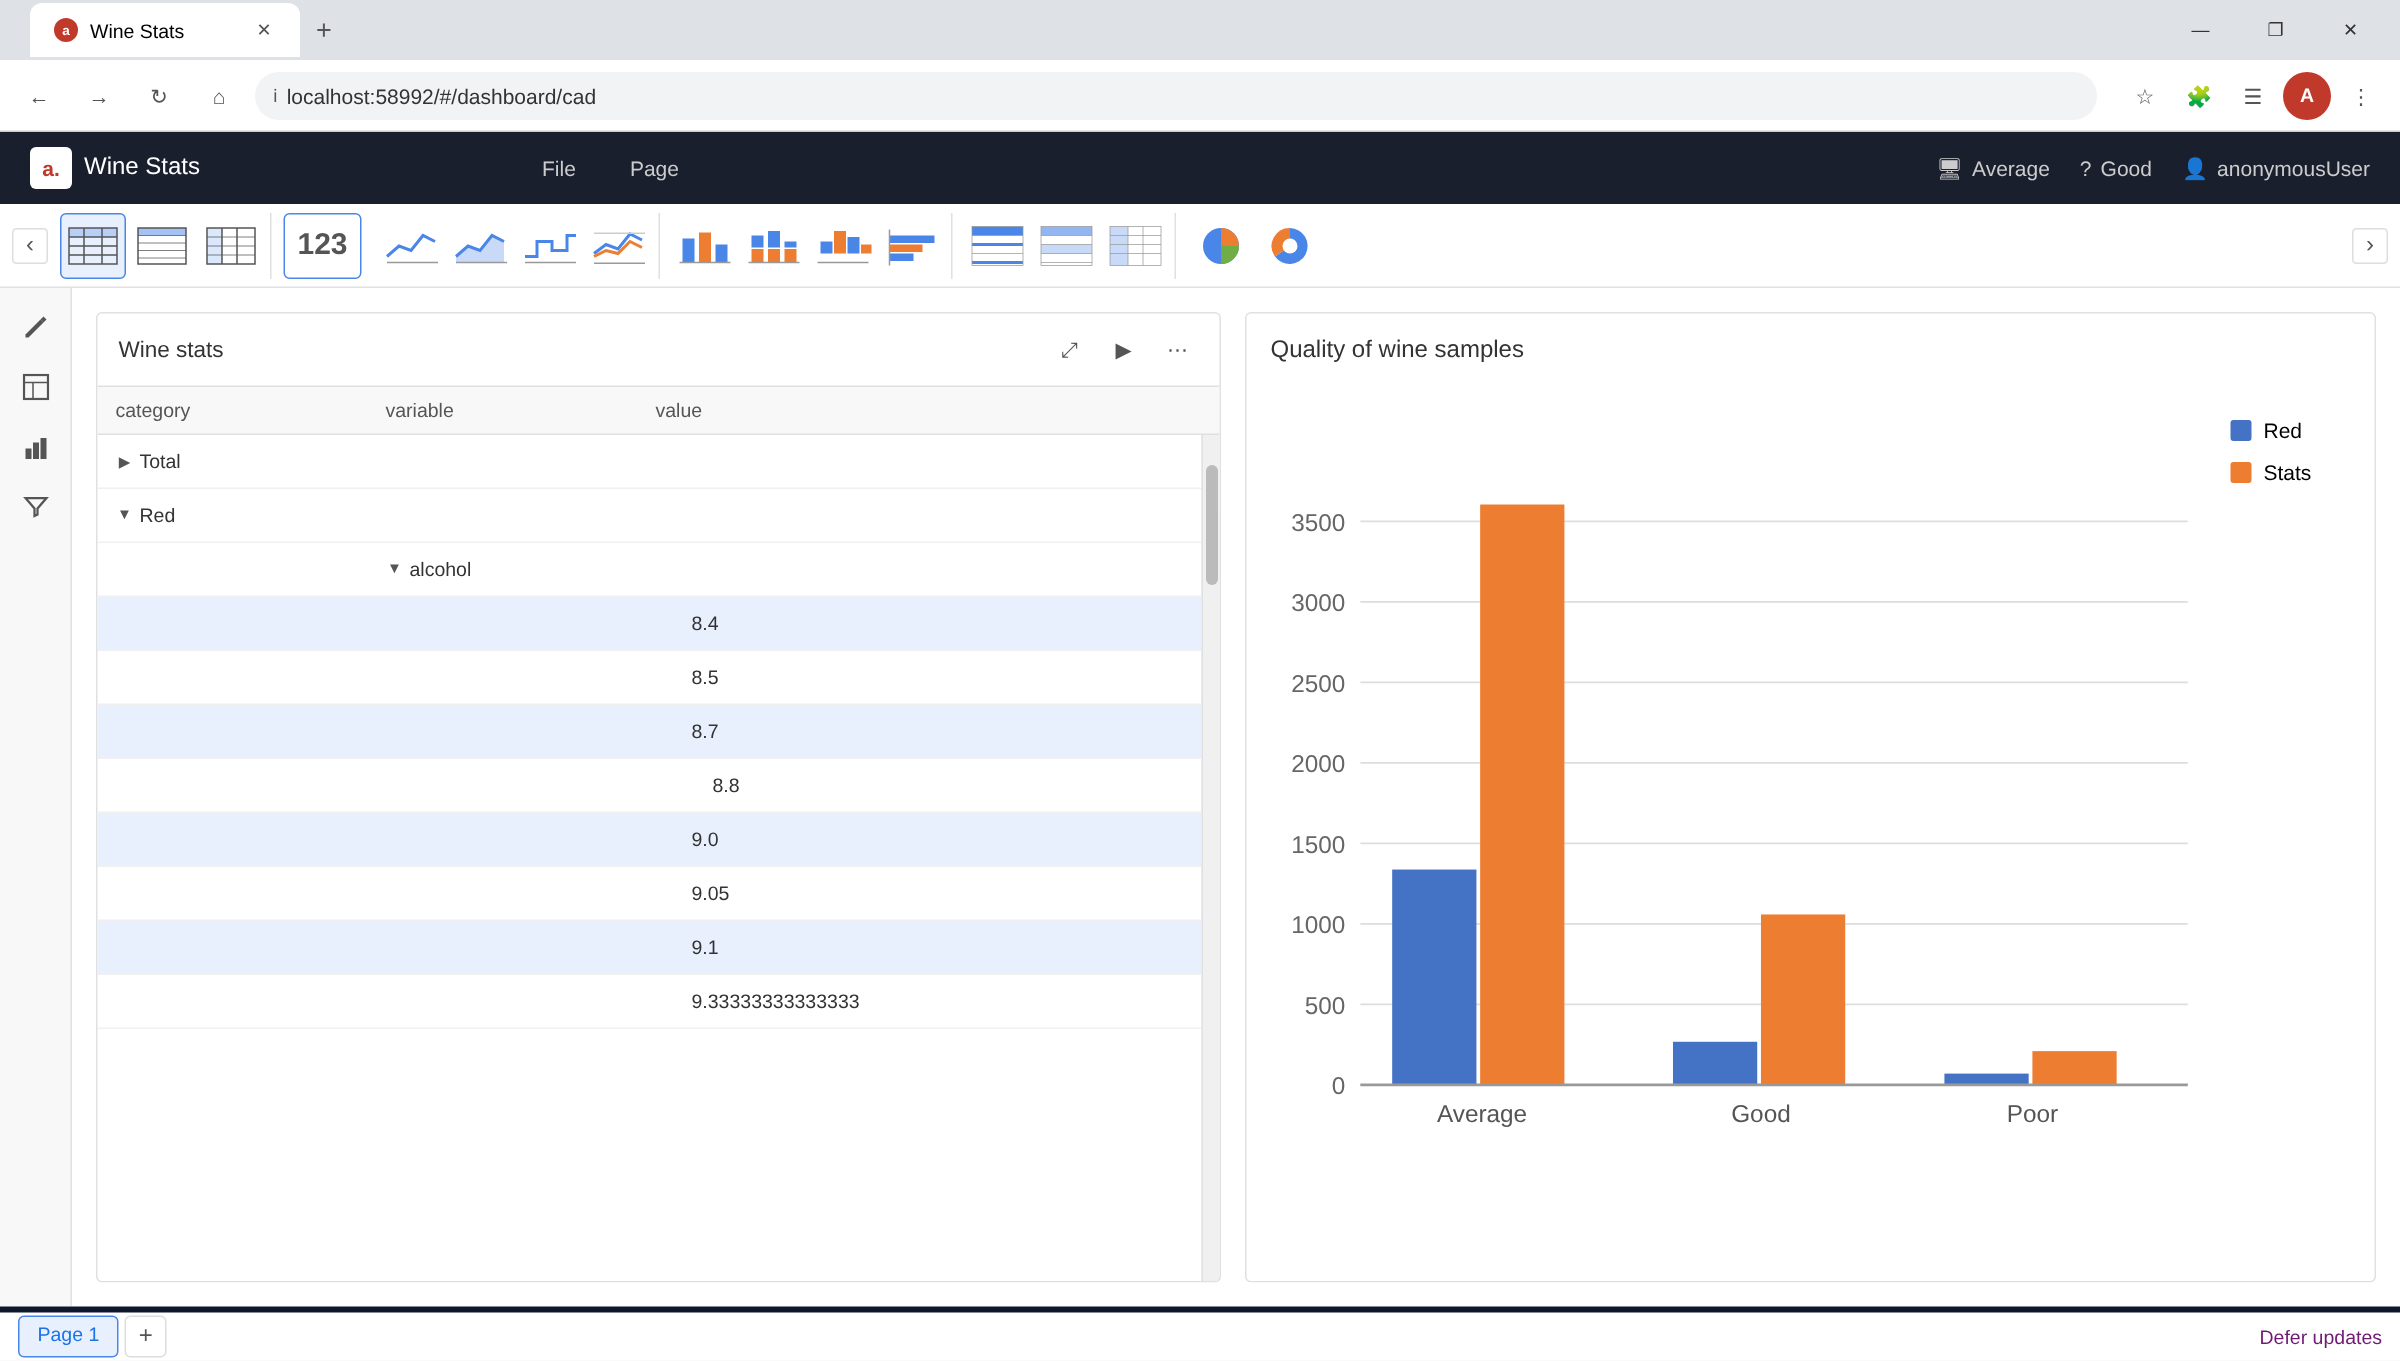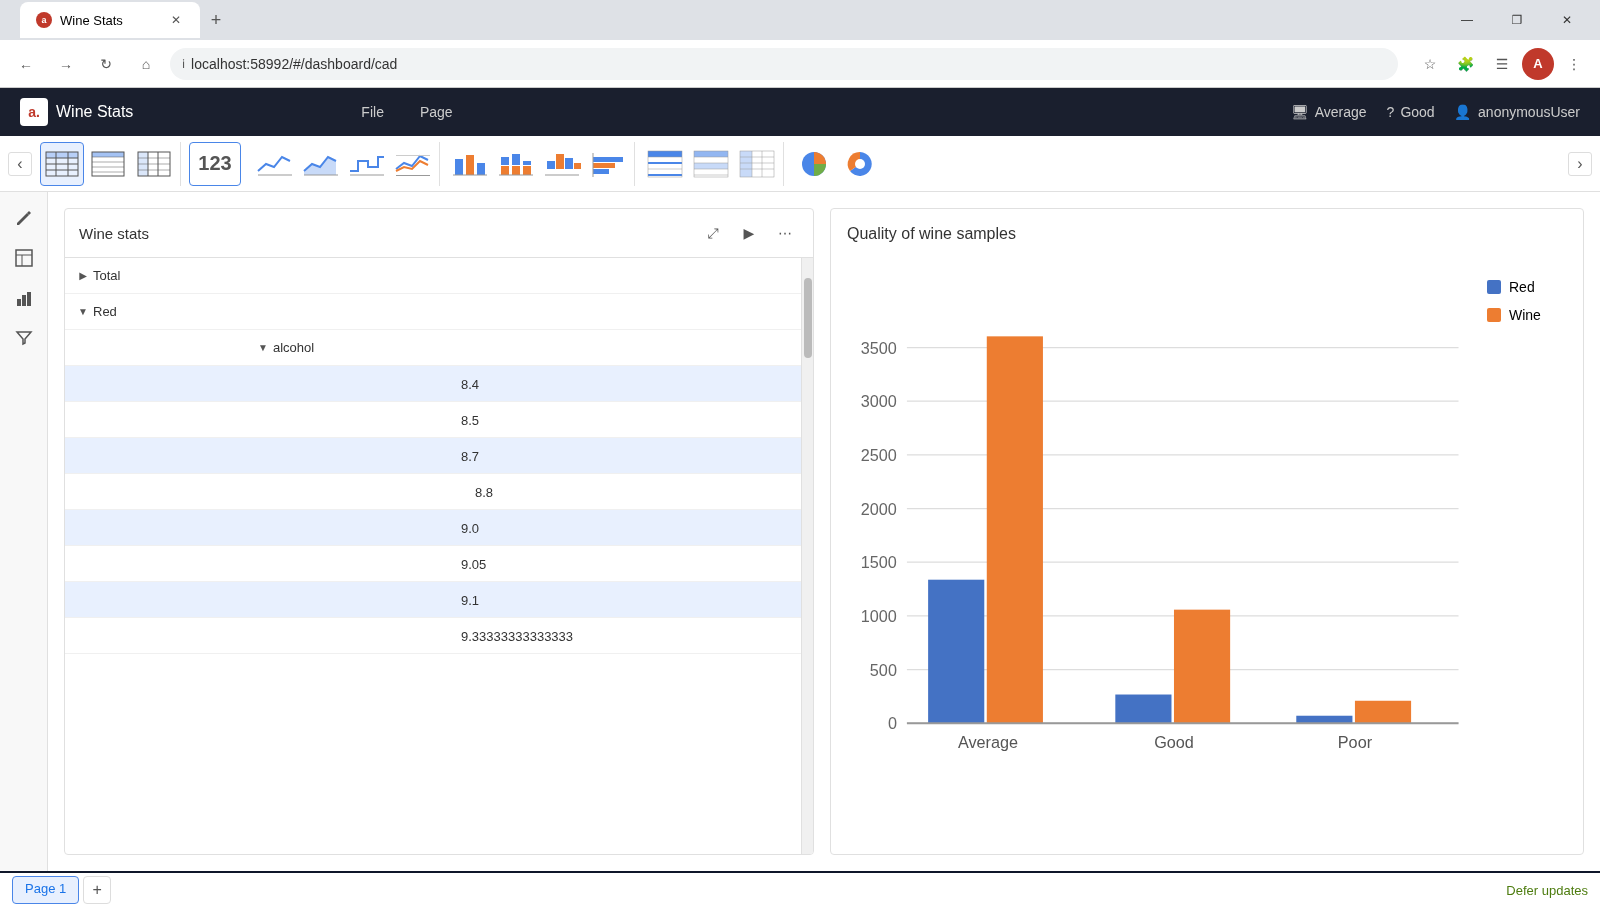--- a/index.html
+++ b/index.html
@@ -83,26 +83,26 @@
     .chart-area { flex: 1; display: flex; gap: 16px; }
     .chart-main { flex: 1; position: relative; }
     .chart-legend { display: flex; flex-direction: column; gap: 12px; padding-top: 20px; min-width: 80px; }
     .legend-item { display: flex; align-items: center; gap: 8px; font-size: 14px; }
     .legend-dot { width: 14px; height: 14px; border-radius: 2px; }
 
     
     .bar-chart { width: 100%; height: 100%; }
 
     
-    .bottom-bar { background: #fff; border-top: 2px solid #0f172a; display: flex; align-items: center; padding: 4px 12px; height: 36px; }
+    .bottom-bar { background: #fff; border-top: 4px solid #0f172a; display: flex; align-items: center; padding: 4px 12px; height: 36px; }
     .page-tabs { display: flex; gap: 4px; }
     .page-tab { padding: 4px 12px; font-size: 13px; border-radius: 4px; cursor: pointer; border: 1px solid #ddd; background: #fff; color: #333; }
     .page-tab.active { background: #e8f0fe; border-color: #4a86e8; color: #1a73e8; }
     .add-page-btn { width: 28px; height: 28px; display: flex; align-items: center; justify-content: center; border-radius: 4px; cursor: pointer; border: 1px solid #ddd; color: #555; font-size: 16px; }
-    .defer-updates { margin-left: auto; font-size: 13px; color: #4d7c0f; cursor: pointer; }
+    .defer-updates { margin-left: auto; font-size: 13px; color: #701a75; cursor: pointer; }
   </style>
 </head>
 <body>
 
 <div class="browser-chrome">
   <div class="title-bar">
     <div class="tab-bar" style="flex:1; display:flex; align-items:center;">
       <div class="tab">
         <div class="tab-favicon">a</div>
         <span>Wine Stats</span>
@@ -365,20 +365,25 @@
         <div class="table-widget">
           <div class="widget-header">
             <span class="widget-title">Wine stats</span>
             <div class="widget-btn">⤢</div>
             <div class="widget-btn">▶</div>
             <div class="widget-btn">⋯</div>
           </div>
 
           <div class="table-container">
 
+            <div class="table-cols">
+              <div class="col-header col-category">category</div>
+              <div class="col-header col-variable">variable</div>
+              <div class="col-header col-value">value</div>
+            </div>
 
             <div class="table-body">
               <div class="table-rows">
 
                 <div class="tree-row" style="padding-left: 8px;">
                   <div style="display:flex; align-items:center; width:180px;">
                     <span class="tree-toggle">▶</span>
                     <span class="tree-label">Total</span>
                   </div>
                   <div style="width:180px;"></div>
@@ -521,21 +526,21 @@
               </svg>
             </div>
 
             <div class="chart-legend">
               <div class="legend-item">
                 <div class="legend-dot" style="background:#4472c4;"></div>
                 <span>Red</span>
               </div>
               <div class="legend-item">
                 <div class="legend-dot" style="background:#ed7d31;"></div>
-                <span>Wine</span>
+                <span>Stats</span>
               </div>
             </div>
           </div>
         </div>
 
       </div>
     </div>
   </div>
 
   <div class="bottom-bar">

